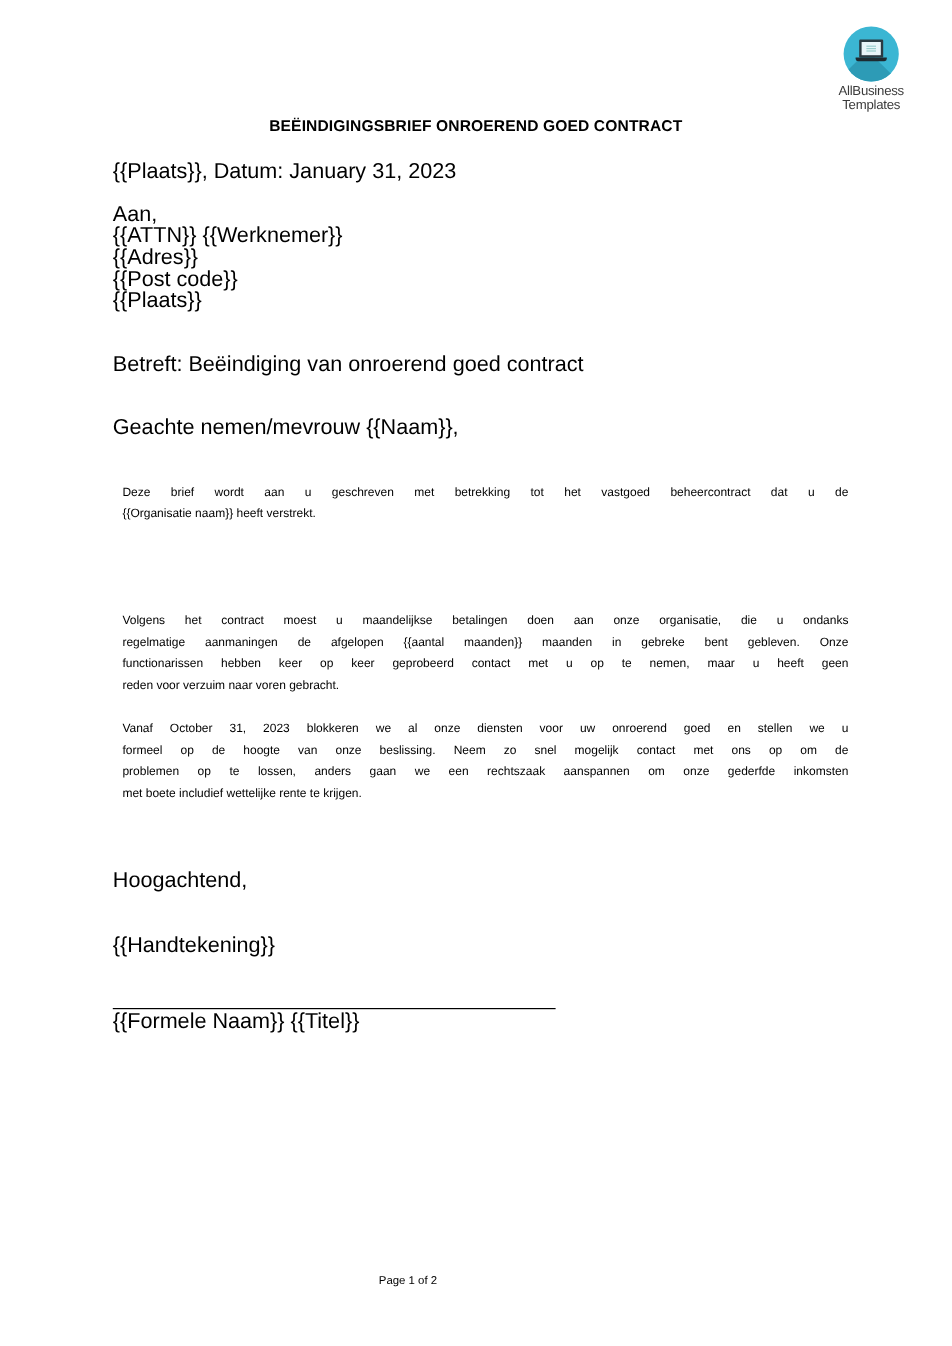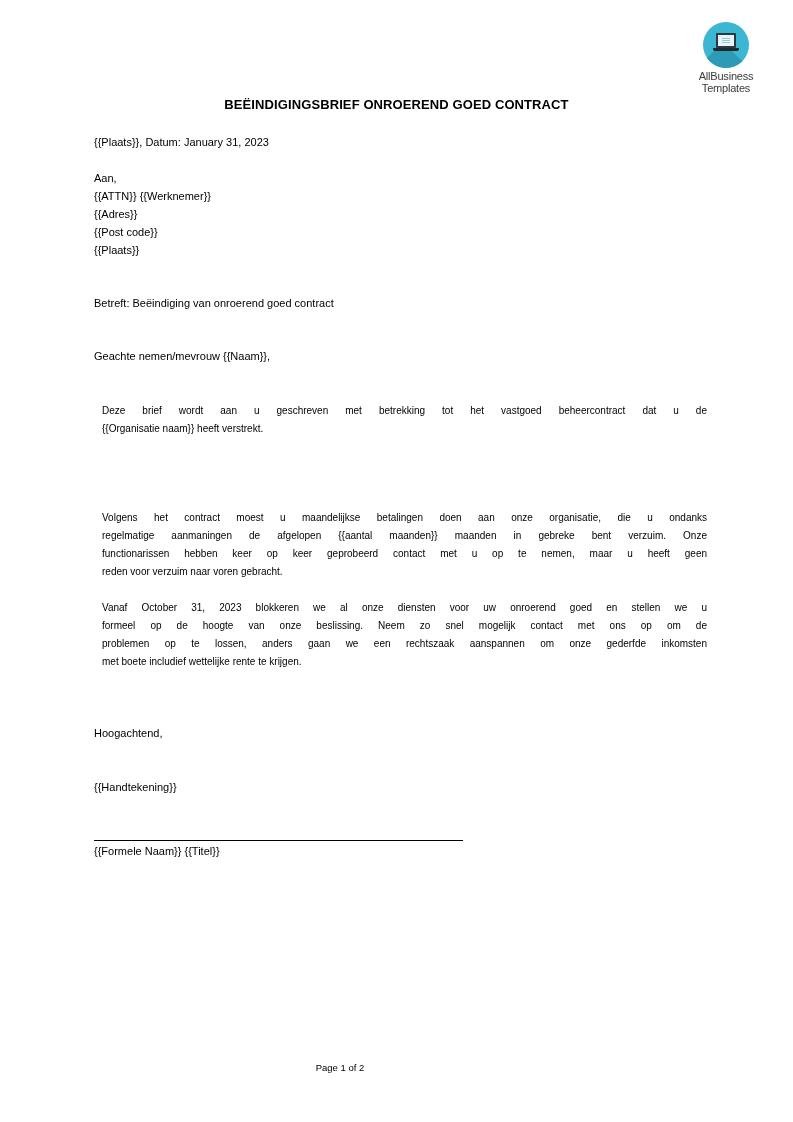--- a/index.html
+++ b/index.html
@@ -14,21 +14,21 @@
     .laptop-screen { position: absolute; left: 13px; top: 11px; width: 20px; height: 15px;
                      background: #2b3a42; border-radius: 1px; }
     .laptop-display { position: absolute; left: 2px; top: 2px; width: 16px; height: 11px; background: #e8f4f8; }
     .laptop-line { position: absolute; left: 4px; height: 1px; width: 8px; background: #9cc; }
     .laptop-base { position: absolute; left: 10px; top: 26px; width: 26px; height: 3px; background: #1e2a30;
                    border-radius: 0 0 2px 2px; }
     .logo-text { font-family: "Liberation Sans", sans-serif; font-size: 11px; line-height: 12px;
                  color: #3a3a3a; margin-top: 2px; letter-spacing: -0.2px; }
     .title { position: absolute; left: 0; width: 793px; top: 97px; text-align: center;
              font-family: "Liberation Sans", sans-serif; font-weight: bold; font-size: 13px; letter-spacing: 0.1px; }
-    .text { position: absolute; left: 94px; font-size: 11px; line-height: 18px; white-space: nowrap; }
+    .text { position: absolute; left: 94px; font-size: 18px; line-height: 18px; white-space: nowrap; }
     .para { position: absolute; left: 102px; width: 605px; font-size: 10px; line-height: 18px;
             text-align: justify; }
     .para span.line { display: block; text-align: justify; text-align-last: justify; }
     .para span.last { text-align-last: left; }
     .sig-line { position: absolute; left: 94px; top: 840px; width: 369px; height: 0; border-top: 1px solid #000; }
     .footer { position: absolute; left: 0; width: 632px; top: 1062px; text-align: center; font-size: 9.5px; margin-left: 24px; }
   </style>
 </head>
 <body>
 
@@ -65,21 +65,21 @@
   <div class="text" style="top:347px;">Geachte nemen/mevrouw {{Naam}},</div>
 
   <div class="para" style="top:402px;">
     <span class="line">Deze brief wordt aan u geschreven met betrekking tot het vastgoed beheercontract dat u de</span>
     <span class="line last">{{Organisatie naam}} heeft verstrekt.</span>
   </div>
 
 
   <div class="para" style="top:509px;">
     <span class="line">Volgens het contract moest u maandelijkse betalingen doen aan onze organisatie, die u ondanks</span>
-    <span class="line">regelmatige aanmaningen de afgelopen {{aantal maanden}} maanden in gebreke bent verzuim. Onze</span>
+    <span class="line">regelmatige aanmaningen de afgelopen {{aantal maanden}} maanden in gebreke bent gebleven. Onze</span>
     <span class="line">functionarissen hebben keer op keer geprobeerd contact met u op te nemen, maar u heeft geen</span>
     <span class="line last">reden voor verzuim naar voren gebracht.</span>
   </div>
 
   <div class="para" style="top:599px;">
     <span class="line">Vanaf October 31, 2023 blokkeren we al onze diensten voor uw onroerend goed en stellen we u</span>
     <span class="line">formeel op de hoogte van onze beslissing. Neem zo snel mogelijk contact met ons op om de</span>
     <span class="line">problemen op te lossen, anders gaan we een rechtszaak aanspannen om onze gederfde inkomsten</span>
     <span class="line last">met boete includief wettelijke rente te krijgen.</span>
   </div>

